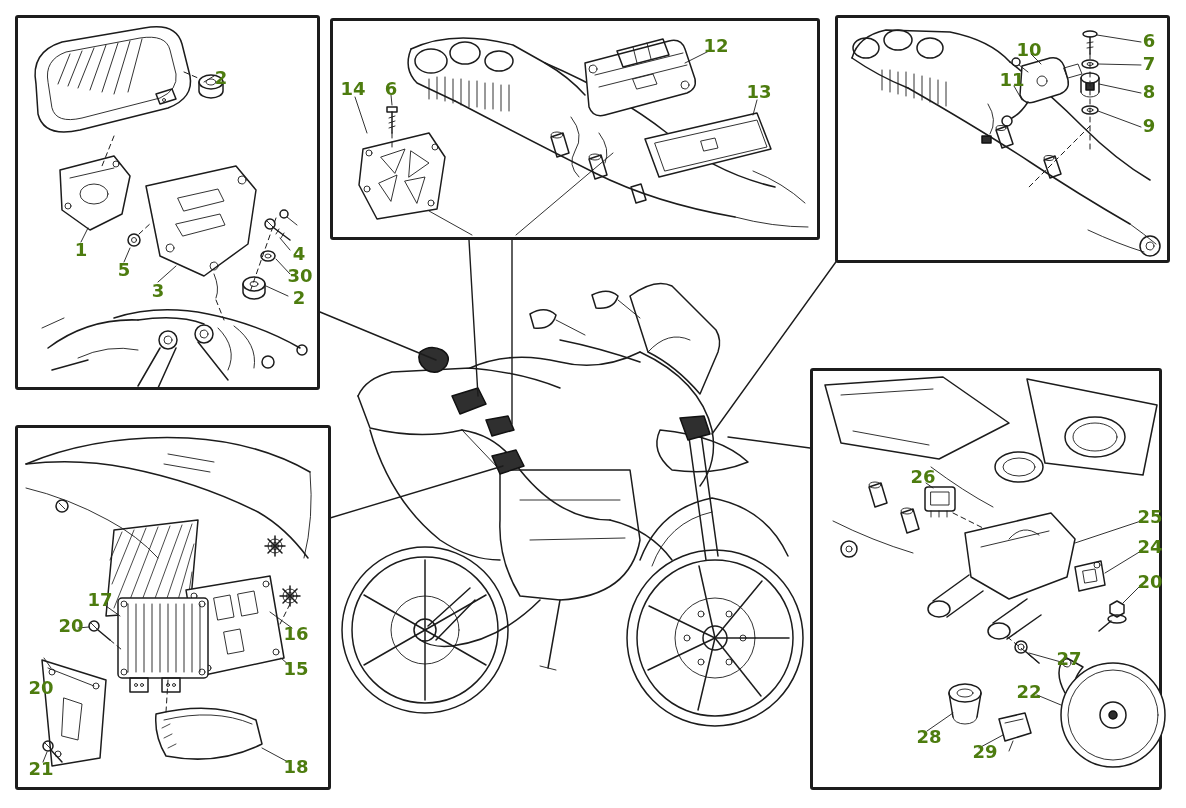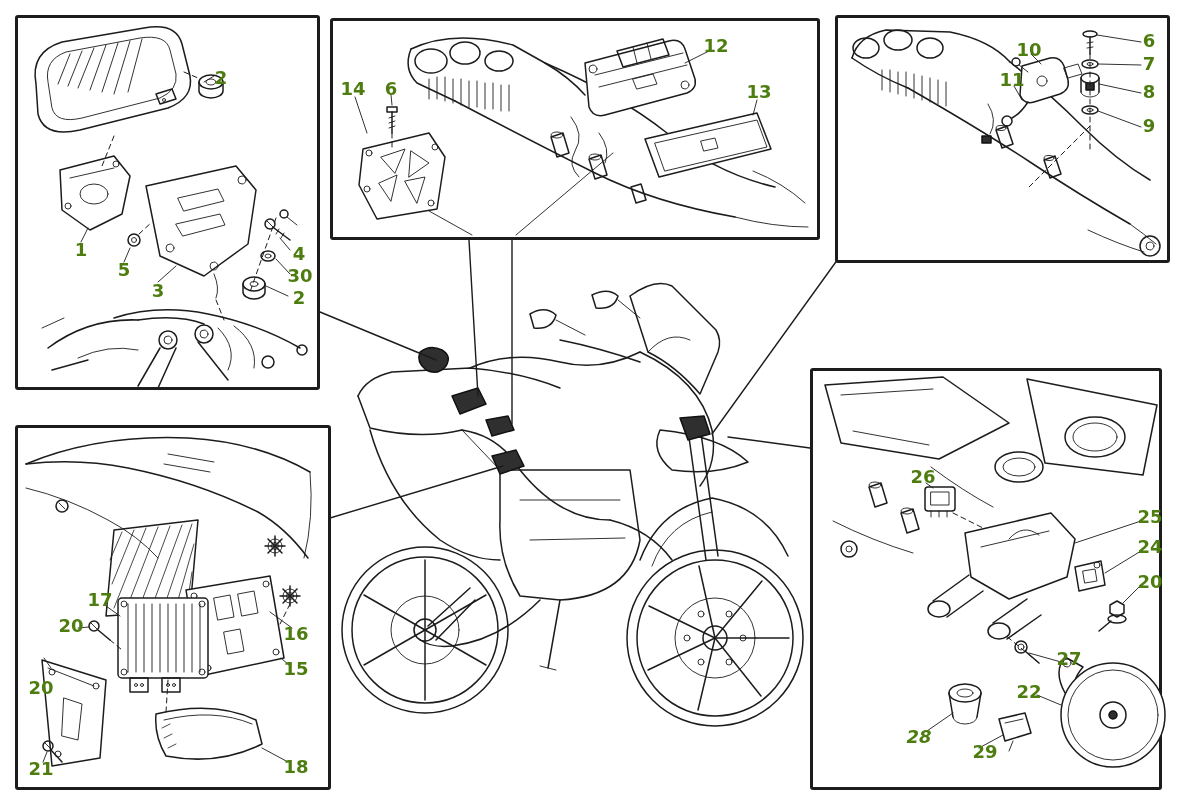--- a/index.html
+++ b/index.html
@@ -584,17 +584,17 @@
         <line class="thin" x1="114" y1="360" x2="140" y2="342"></line>
         <line class="thin" x1="166" y1="377" x2="190" y2="364"></line>
       </g>
     </svg>
     <span class="part-label" style="left:110px; top:106px;">26</span>
     <span class="part-label" style="left:337px; top:146px;">25</span>
     <span class="part-label" style="left:337px; top:176px;">24</span>
     <span class="part-label" style="left:337px; top:211px;">20</span>
     <span class="part-label" style="left:256px; top:288px;">27</span>
     <span class="part-label" style="left:216px; top:321px;">22</span>
-    <span class="part-label" style="left:106px; top:366px;font-style:italic;">28</span>
+    <span class="part-label" style="left:116px; top:366px;">28</span>
     <span class="part-label" style="left:172px; top:381px;">29</span>
   </section>
 
 </div>
 
 </body></html>

